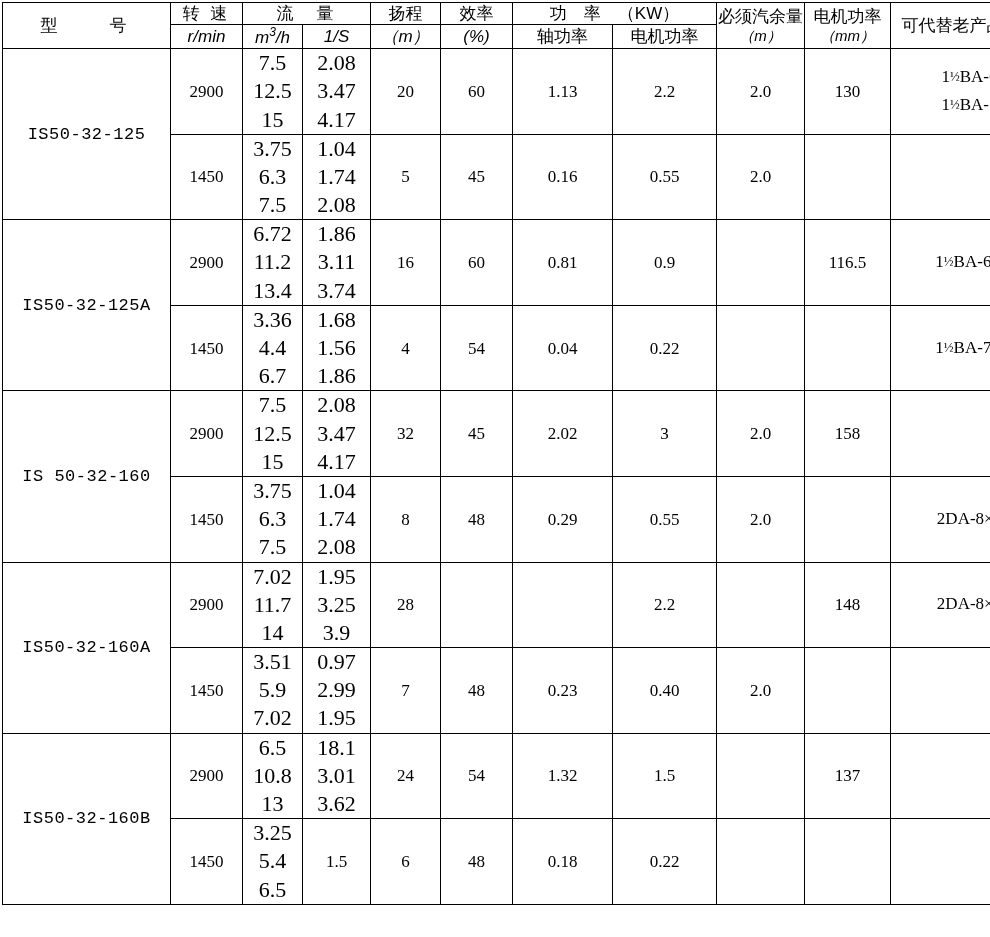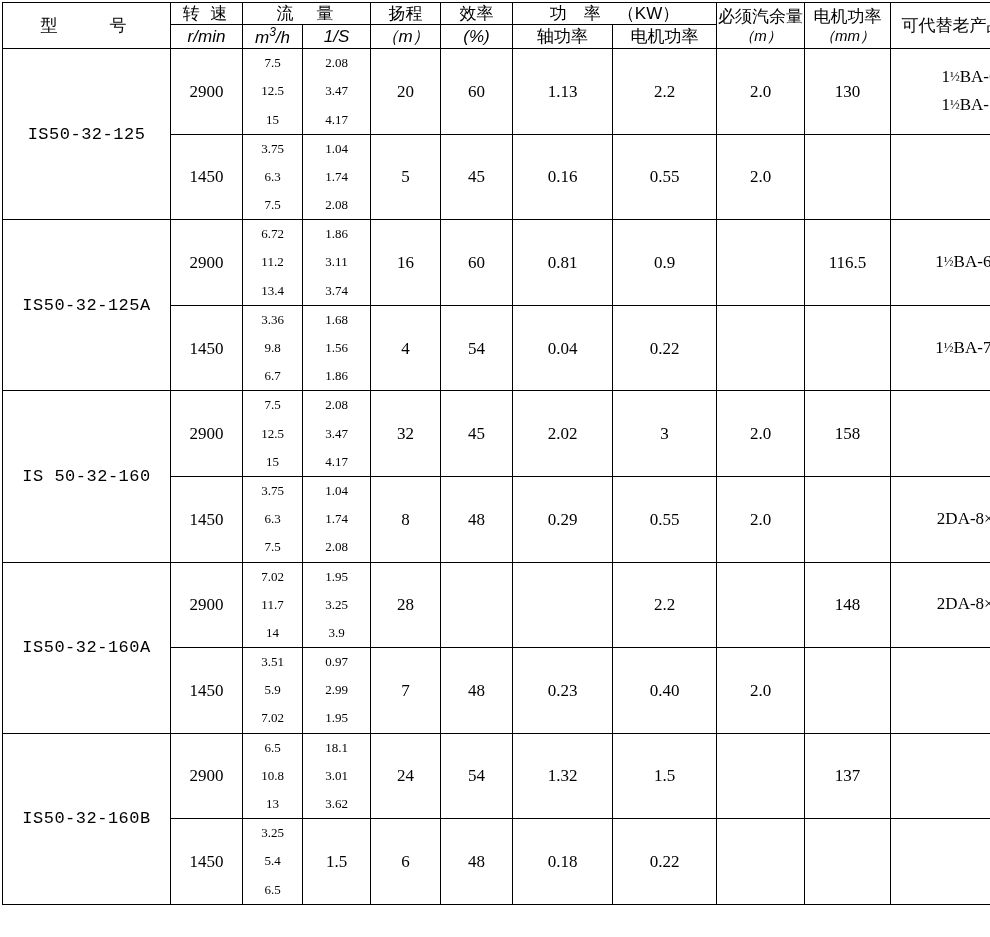--- a/index.html
+++ b/index.html
@@ -58,21 +58,21 @@
     letter-spacing: 0.5px;
     font-family: Liberation Mono, monospace;
   }
   
   .triple {
     padding: 0;
   }
   .triple div {
     height: 28.2px;
     line-height: 28.2px;
-    font-size: 13px;
+    font-size: 22px;
   }
   .val {
     font-size: 17px;
   }
   .frac {
     font-size: 13px;
     vertical-align: 1px;
   }
   .repl div {
     line-height: 1.7;
@@ -193,21 +193,21 @@
           <td class="val"></td>
           <td class="val">116.5</td>
           <td class="val repl">
             <div>1<span class="frac">½</span>BA-6A</div>
           </td>
         </tr>
         <tr style="height: 85px;">
           <td class="val">1450</td>
           <td class="triple">
             <div>3.36</div>
-            <div>9.8</div>
+            <div>4.4</div>
             <div>6.7</div>
           </td>
           <td class="triple">
             <div>1.68</div>
             <div>1.56</div>
             <div>1.86</div>
           </td>
           <td class="val">4</td>
           <td class="val">54</td>
           <td class="val">0.04</td>

